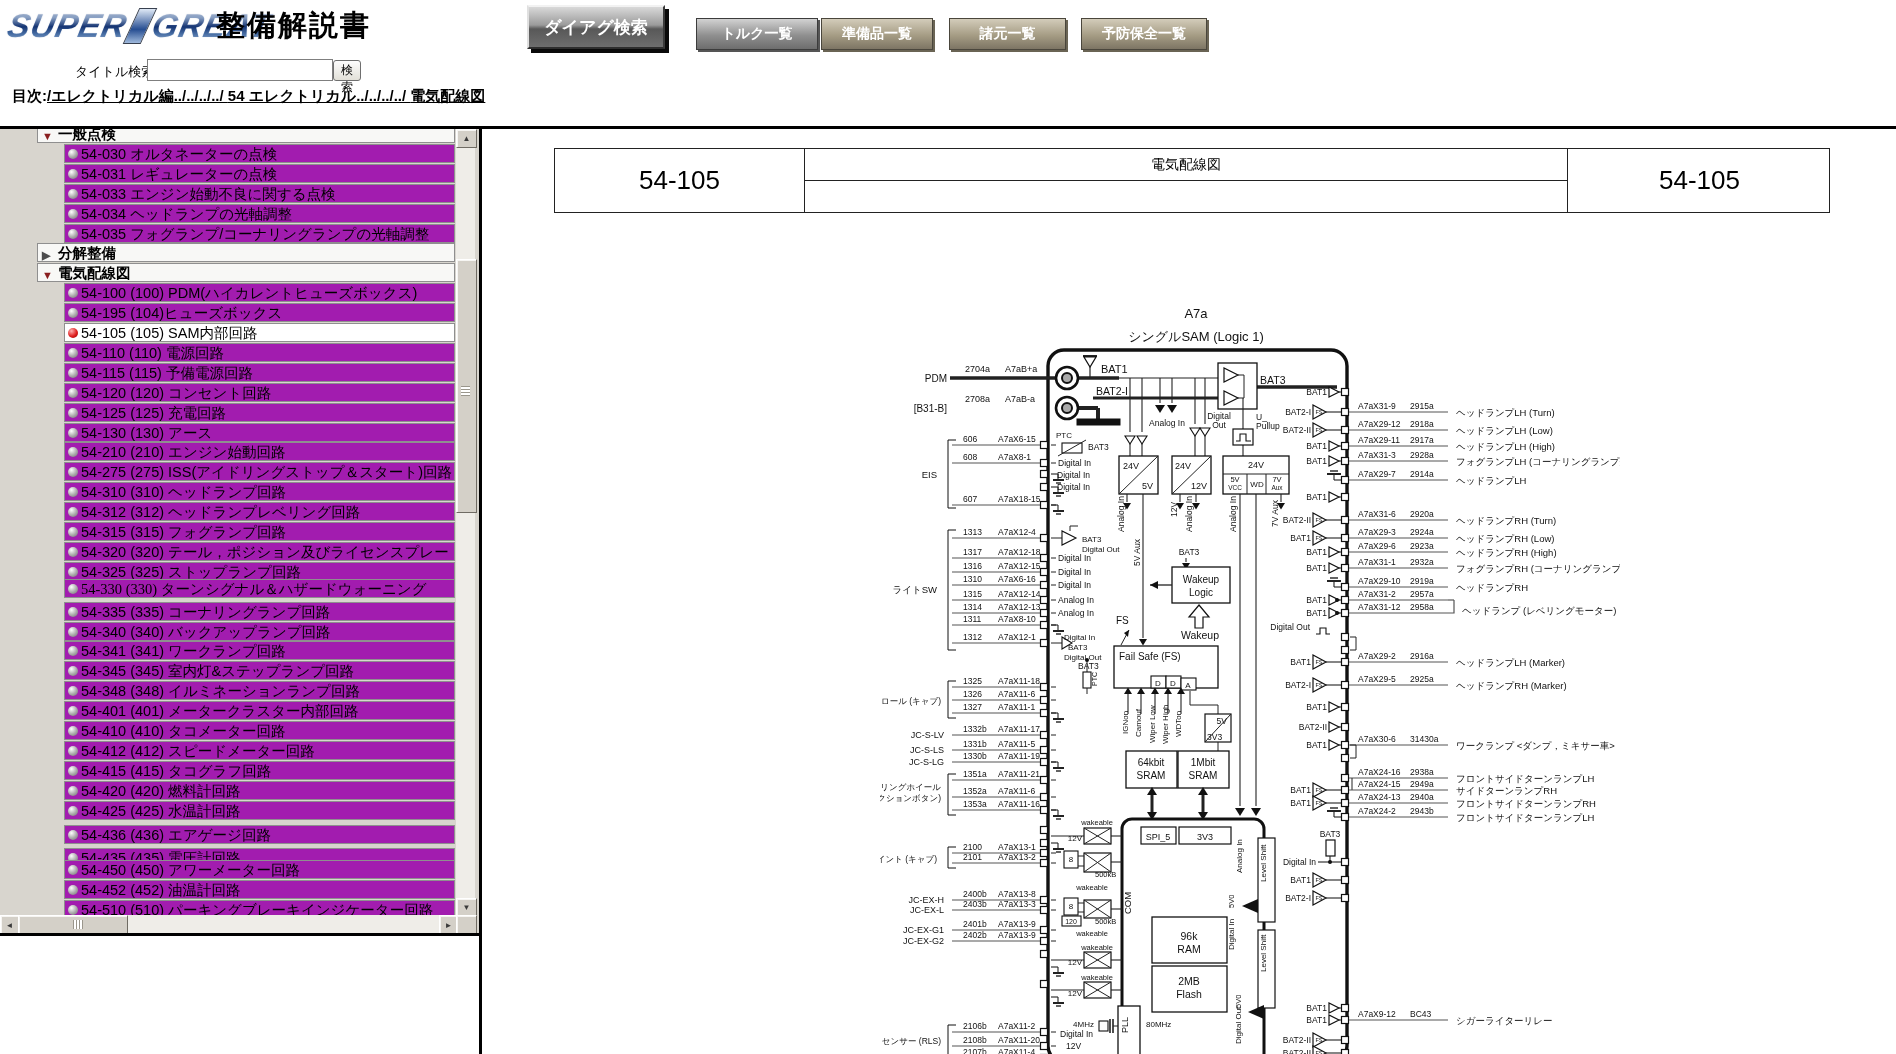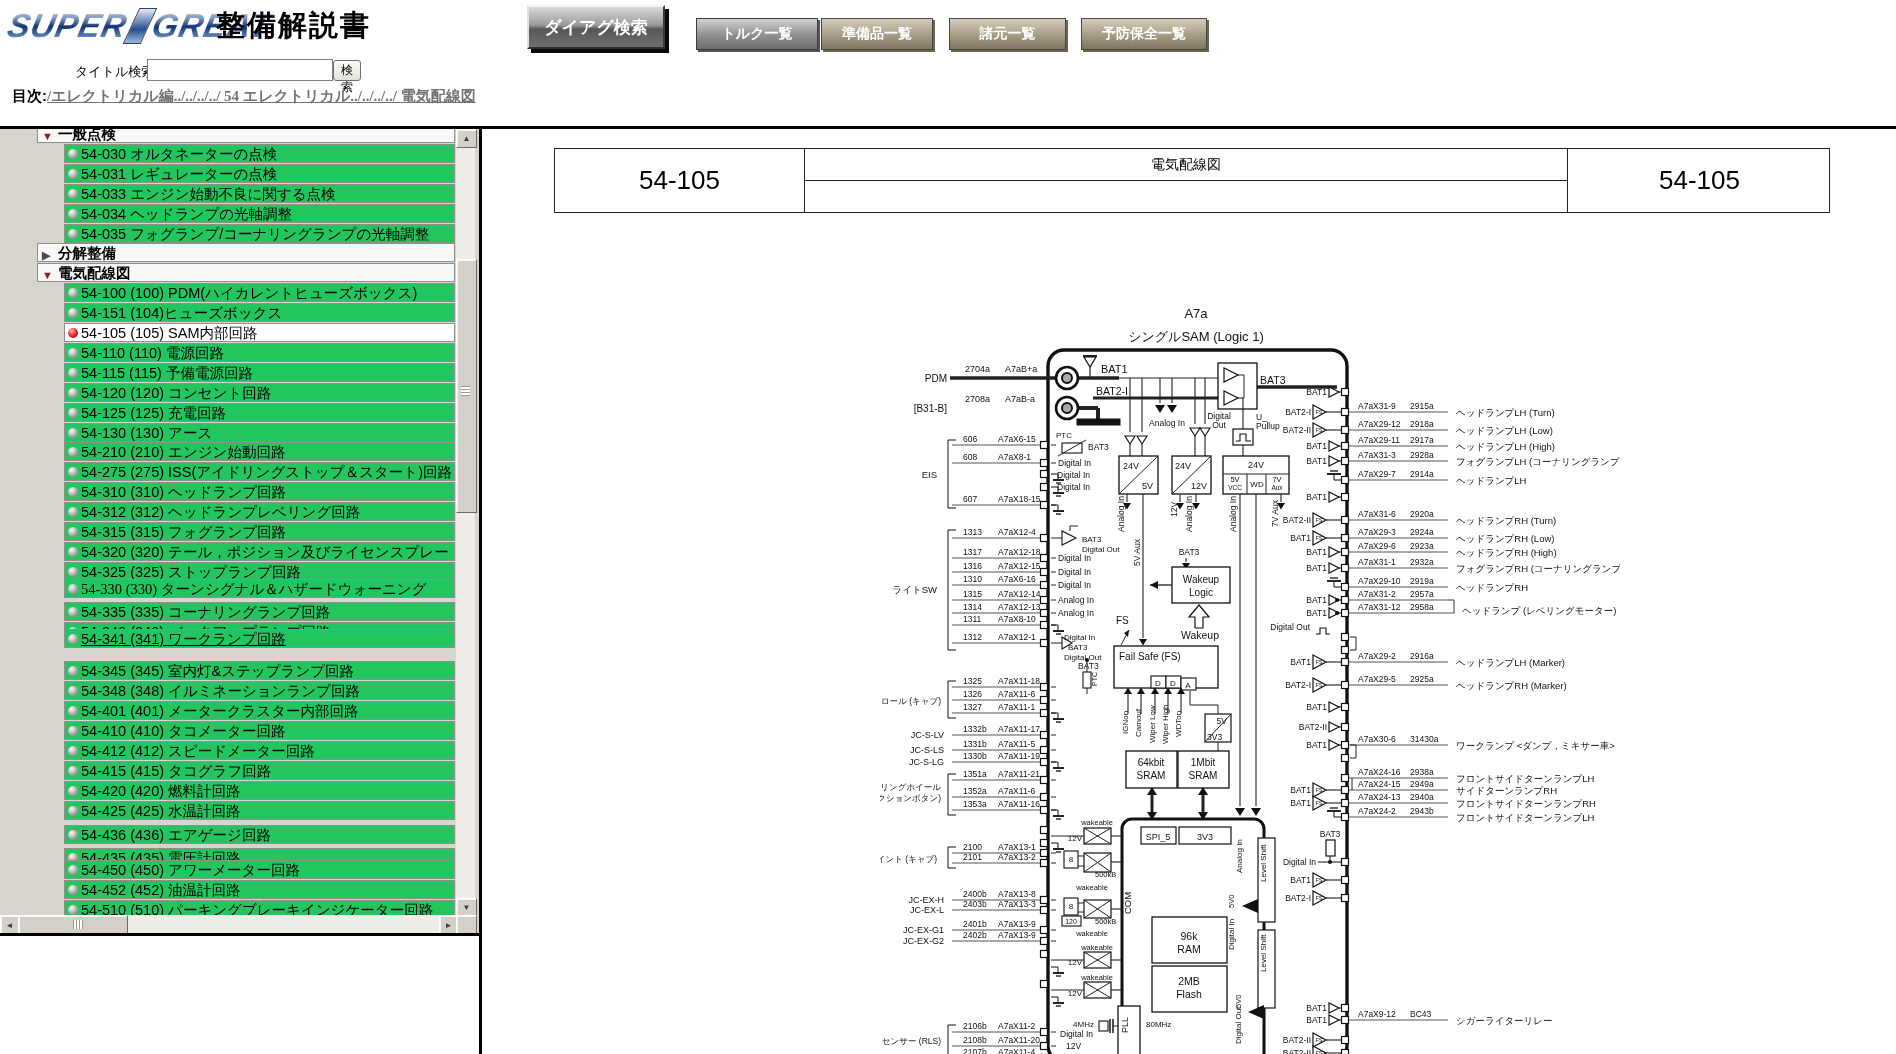--- a/index.html
+++ b/index.html
@@ -14,30 +14,30 @@
   #app-title{position:absolute;left:216px;top:6px;font-size:29px;font-weight:600;letter-spacing:2px;}
   .navbtn{position:absolute;display:flex;align-items:center;justify-content:center;color:#fff;font-weight:bold;cursor:pointer;margin-left:24px;}
   .navbtn.dark{font-size:17px;background:linear-gradient(180deg,#d9d9d9,#9b9b9b 45%,#585858 55%,#6e6e6e);
     border:2px solid;border-color:#f2f2f2 #3a3a3a #2e2e2e #e0e0e0;box-shadow:4px 4px 0 #0a0a0a;}
   .navbtn.gray{font-size:14px;background:linear-gradient(180deg,#d2d2d2,#8f8f8f 55%,#6d6d6d);border:1px solid #3c3c3c;box-shadow:2px 2px 0 #555;}
   .navbtn.tan{font-size:14px;background:linear-gradient(180deg,#d3ccba,#a59c84 55%,#7d7564);border:1px solid #4a463c;box-shadow:2px 2px 0 #6a6454;}
   #search-label{position:absolute;left:75px;top:63px;font-size:13px;}
   #search-input{position:absolute;left:147px;top:59px;width:178px;height:18px;border:1px solid #7f7f7f;font-size:12px;padding:1px 3px;}
   #search-btn{position:absolute;left:333px;top:60px;width:28px;height:21px;font-size:12px;background:linear-gradient(180deg,#fdfdfd,#e2e0d8);border:1px solid #6f6f6f;border-radius:3px;cursor:pointer;}
   #breadcrumb{position:absolute;left:12px;top:87px;font-size:15px;font-weight:bold;white-space:nowrap;}
-  #breadcrumb a{color:#737373;text-decoration:underline;cursor:pointer;font-family:Liberation Serif, serif;}
+  #breadcrumb a{color:#000000;text-decoration:underline;cursor:pointer;}
   
   #hdiv{position:absolute;left:0;top:126px;width:1896px;height:3px;background:#000;}
   #vdiv{position:absolute;left:479px;top:126px;width:3px;height:928px;background:#000;}
   #sbbot{position:absolute;left:0;top:933px;width:479px;height:3px;background:#000;}
   
   #sidebar{position:absolute;left:0;top:129px;width:479px;height:804px;background:#d8d5ce;overflow:hidden;}
   #tree{position:absolute;left:0;top:0;width:456px;height:786px;overflow:hidden;}
   .trow{position:absolute;height:19px;line-height:19px;font-size:14.5px;white-space:nowrap;overflow:hidden;box-sizing:border-box;}
-  .trow.item{left:64px;width:391px;background:#22c55e;border:1px solid #8f8f8f;padding-left:16px;}
+  .trow.item{left:64px;width:391px;background:#a21caf;border:1px solid #8f8f8f;padding-left:16px;}
   .trow.item.selected{background:#ffffff;}
   .trow.cat{left:37px;width:418px;background:#f8f8f6;border:1px solid #8f8f8f;padding-left:20px;font-weight:bold;}
   .ball{position:absolute;left:3px;top:4px;width:10px;height:10px;border-radius:50%;background:radial-gradient(circle at 35% 30%,#fdfdfd,#a8a8a8 55%,#6e6e6e);}
   .ball.red{background:radial-gradient(circle at 35% 30%,#ffb0b0,#e02020 55%,#8d0000);}
   .tri{position:absolute;left:4px;top:2px;font-size:11px;color:#4c4c4c;}
   .tri.open{color:#8a1f1f;}
   
   .sb-track{position:absolute;background:#efede8;}
   .sb-btn{position:absolute;background:#d4d0c8;border:1px solid;border-color:#fff #6f6b63 #6f6b63 #fff;box-shadow:inset 1px 1px 0 #f6f5f2;display:flex;align-items:center;justify-content:center;font-size:8px;color:#3a3a3a;}
   .sb-thumb{position:absolute;background:#d4d0c8;border:1px solid;border-color:#fff #6f6b63 #6f6b63 #fff;box-shadow:inset 1px 1px 0 #f6f5f2;}
@@ -86,38 +86,38 @@
     <div id="tree">
         <div class="trow cat" style="top: -5px;"><span class="tri open">▼</span><span>一般点検</span></div>
         <div class="trow item" style="top: 15px;"><span class="ball"></span><span>54-030 オルタネーターの点検</span></div>
         <div class="trow item" style="top: 35px;"><span class="ball"></span><span>54-031 レギュレーターの点検</span></div>
         <div class="trow item" style="top: 55px;"><span class="ball"></span><span>54-033 エンジン始動不良に関する点検</span></div>
         <div class="trow item" style="top: 75px;"><span class="ball"></span><span>54-034 ヘッドランプの光軸調整</span></div>
         <div class="trow item" style="top: 95px;"><span class="ball"></span><span>54-035 フォグランプ/コーナリングランプの光軸調整</span></div>
         <div class="trow cat" style="top: 114px;"><span class="tri">▶</span><span>分解整備</span></div>
         <div class="trow cat" style="top: 134px;"><span class="tri open">▼</span><span>電気配線図</span></div>
         <div class="trow item" style="top: 154px;"><span class="ball"></span><span>54-100 (100) PDM(ハイカレントヒューズボックス)</span></div>
-        <div class="trow item" style="top: 174px;"><span class="ball"></span><span>54-151 (104)ヒューズボックス</span></div>
+        <div class="trow item" style="top: 174px;"><span class="ball"></span><span>54-195 (104)ヒューズボックス</span></div>
         <div class="trow item selected" style="top: 194px;"><span class="ball red"></span><span>54-105 (105) SAM内部回路</span></div>
         <div class="trow item" style="top: 214px;"><span class="ball"></span><span>54-110 (110) 電源回路</span></div>
         <div class="trow item" style="top: 234px;"><span class="ball"></span><span>54-115 (115) 予備電源回路</span></div>
         <div class="trow item" style="top: 254px;"><span class="ball"></span><span>54-120 (120) コンセント回路</span></div>
         <div class="trow item" style="top: 274px;"><span class="ball"></span><span>54-125 (125) 充電回路</span></div>
         <div class="trow item" style="top: 294px;"><span class="ball"></span><span>54-130 (130) アース</span></div>
         <div class="trow item" style="top: 313px;"><span class="ball"></span><span>54-210 (210) エンジン始動回路</span></div>
         <div class="trow item" style="top: 333px;"><span class="ball"></span><span>54-275 (275) ISS(アイドリングストップ＆スタート)回路</span></div>
         <div class="trow item" style="top: 353px;"><span class="ball"></span><span>54-310 (310) ヘッドランプ回路</span></div>
         <div class="trow item" style="top: 373px;"><span class="ball"></span><span>54-312 (312) ヘッドランプレベリング回路</span></div>
         <div class="trow item" style="top: 393px;"><span class="ball"></span><span>54-315 (315) フォグランプ回路</span></div>
         <div class="trow item" style="top: 413px;"><span class="ball"></span><span>54-320 (320) テール，ポジション及びライセンスプレー</span></div>
         <div class="trow item" style="top: 433px;"><span class="ball"></span><span>54-325 (325) ストップランプ回路</span></div>
         <div class="trow item" style="top: 450px; font-family: Liberation Serif, serif;"><span class="ball"></span><span>54-330 (330) ターンシグナル＆ハザードウォーニング</span></div>
         <div class="trow item" style="top: 473px;"><span class="ball"></span><span>54-335 (335) コーナリングランプ回路</span></div>
         <div class="trow item" style="top: 493px;"><span class="ball"></span><span>54-340 (340) バックアップランプ回路</span></div>
-        <div class="trow item" style="top: 500px; text-decoration: underline;"><span class="ball"></span><span>54-341 (341) ワークランプ回路</span></div>
+        <div class="trow item" style="top: 512px;"><span class="ball"></span><span>54-341 (341) ワークランプ回路</span></div>
         <div class="trow item" style="top: 532px;"><span class="ball"></span><span>54-345 (345) 室内灯&amp;ステップランプ回路</span></div>
         <div class="trow item" style="top: 552px;"><span class="ball"></span><span>54-348 (348) イルミネーションランプ回路</span></div>
         <div class="trow item" style="top: 572px;"><span class="ball"></span><span>54-401 (401) メータークラスター内部回路</span></div>
         <div class="trow item" style="top: 592px;"><span class="ball"></span><span>54-410 (410) タコメーター回路</span></div>
         <div class="trow item" style="top: 612px;"><span class="ball"></span><span>54-412 (412) スピードメーター回路</span></div>
         <div class="trow item" style="top: 632px;"><span class="ball"></span><span>54-415 (415) タコグラフ回路</span></div>
         <div class="trow item" style="top: 652px;"><span class="ball"></span><span>54-420 (420) 燃料計回路</span></div>
         <div class="trow item" style="top: 672px;"><span class="ball"></span><span>54-425 (425) 水温計回路</span></div>
         <div class="trow item" style="top: 672px; margin-top: 47px;"><span class="ball"></span><span>54-435 (435) 電圧計回路</span></div>
         <div class="trow item" style="top: 696px;"><span class="ball"></span><span>54-436 (436) エアゲージ回路</span></div>

